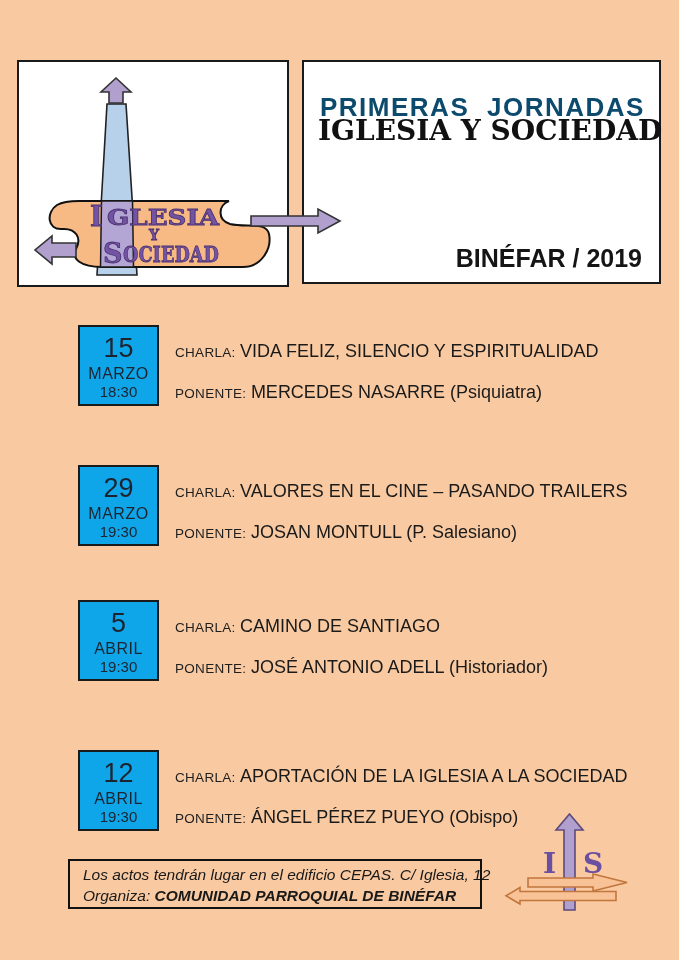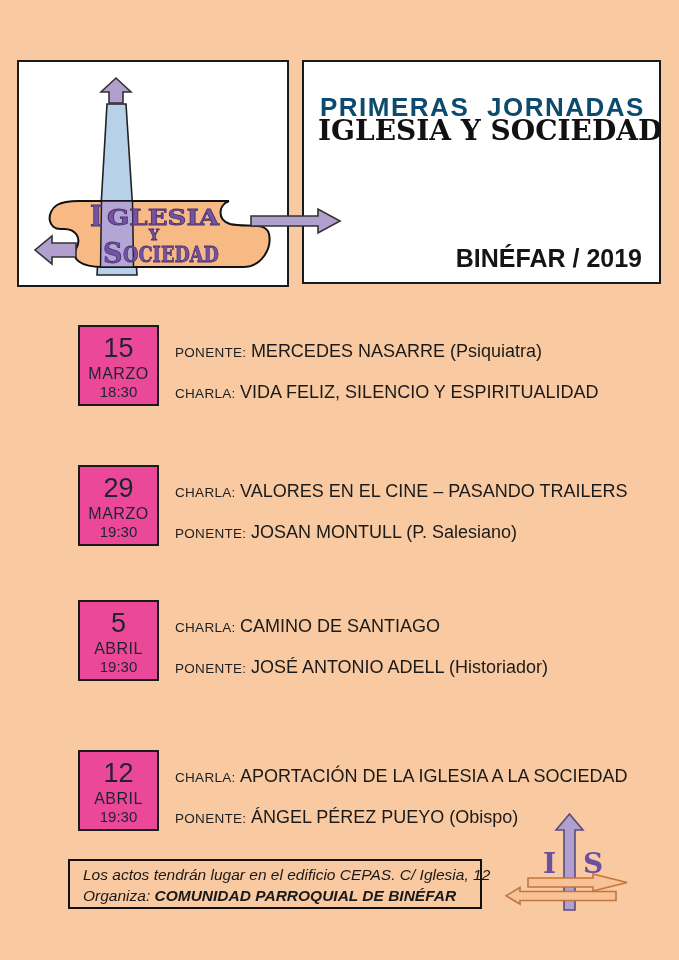--- a/index.html
+++ b/index.html
@@ -14,21 +14,21 @@
   .kicker{position:absolute;left:16px;top:30px;font-size:26px;font-weight:bold;
     letter-spacing:1.5px;word-spacing:9px;color:#0c4a6e;white-space:nowrap;}
   .main-title{position:absolute;left:14px;top:52px;font-family:"DejaVu Serif",serif;
     font-weight:bold;font-size:28px;letter-spacing:0px;color:#111;white-space:nowrap;text-align:right;}
   .edition{position:absolute;right:17px;top:182px;font-size:25px;font-weight:bold;color:#151515;}
 
   .connector{position:absolute;left:250px;top:207px;z-index:5;}
 
   .event{position:absolute;left:78px;width:580px;height:90px;}
   .ev1{top:325px;} .ev2{top:465px;} .ev3{top:600px;} .ev4{top:735px;margin-top:15px;}
-  .date-box{position:absolute;left:0;top:0;width:81px;height:81px;background:#ec4899;
+  .date-box{position:absolute;left:0;top:0;width:81px;height:81px;background:#0ea5e9;
     border:2px solid #1a1a1a;box-sizing:border-box;text-align:center;color:#1d2430;}
   .day{font-size:27px;line-height:27px;margin-top:8px;}
   .month{font-size:16px;line-height:18px;margin-top:3px;letter-spacing:0.5px;}
   .time{font-size:15px;line-height:16px;margin-top:1px;}
   .event-lines{position:absolute;left:97px;top:15px;}
   .line{white-space:nowrap;line-height:22px;}
   .line + .line{margin-top:17px;}
   .lbl{font-size:13.5px;letter-spacing:0.3px;color:#1e1e1e;}
   .val{font-size:18px;color:#1a1a1a;}
 
@@ -82,26 +82,26 @@
   </svg>
 
   <div class="event ev1">
     <div class="date-box">
       <div class="day">15</div>
       <div class="month">MARZO</div>
       <div class="time">18:30</div>
     </div>
     <div class="event-lines">
       <div class="line">
+        <span class="lbl">CHARLA:</span>
+        <span class="val">VIDA FELIZ, SILENCIO Y ESPIRITUALIDAD</span>
+      </div>
+      <div class="line">
         <span class="lbl">PONENTE:</span>
         <span class="val">MERCEDES NASARRE (Psiquiatra)</span>
-      </div>
-      <div class="line">
-        <span class="lbl">CHARLA:</span>
-        <span class="val">VIDA FELIZ, SILENCIO Y ESPIRITUALIDAD</span>
       </div>
     </div>
   </div>
 
   <div class="event ev2">
     <div class="date-box">
       <div class="day">29</div>
       <div class="month">MARZO</div>
       <div class="time">19:30</div>
     </div>

